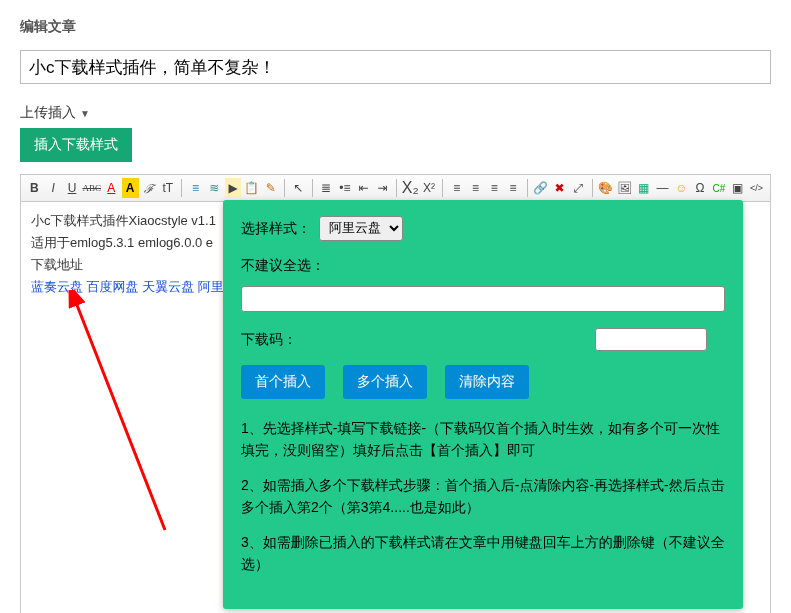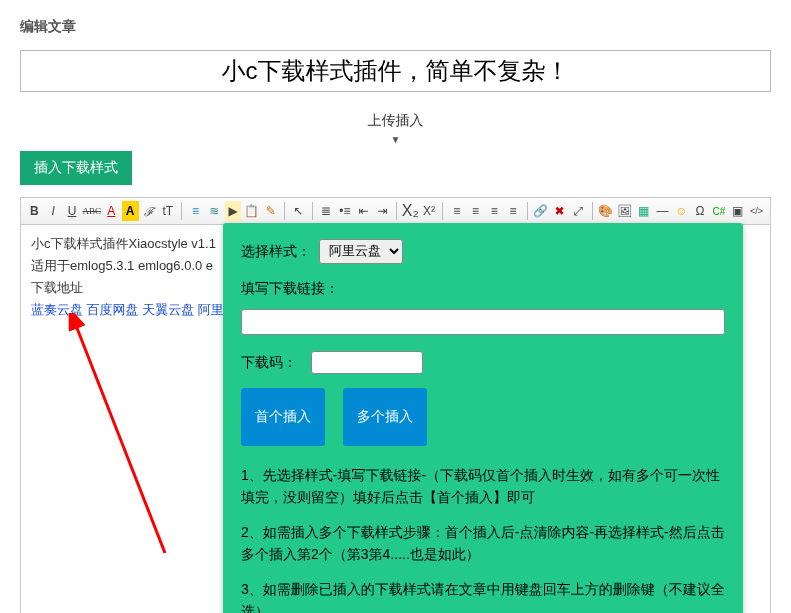--- a/index.html
+++ b/index.html
@@ -16,31 +16,29 @@
     font-weight: bold;
     font-size: 14px;
     color: #555;
     margin-bottom: 14px;
   }
   .title-input {
     width: 100%;
     box-sizing: border-box;
     border: 1px solid #bbb;
     padding: 6px 8px;
-    font-size: 24px;
+    font-size: 17px;
     font-family: inherit;
-    text-align: center;
   }
   .upload-row {
     margin-top: 20px;
     font-size: 14px;
     display: flex;
     align-items: center;
     gap: 4px;
-    flex-direction: column;
   }
   .caret {
     font-size: 10px;
     color: #555;
   }
   .action-btn {
     background: #17a775;
     color: #fff;
     border: none;
     padding: 8px 14px;
@@ -132,29 +130,29 @@
   }
   .link-input {
     width: 100%;
     height: 26px;
     margin-top: 6px;
     border-radius: 4px;
     border: 1px solid #888;
     box-sizing: border-box;
     padding: 3px 6px;
   }
-  .code-row { gap:6px; }
+  .code-row { gap:6px;justify-content:space-between; }
   .code-input { width: 100px; margin-right: 18px;}
   .hint-bold { font-weight: bold; }
   .panel-btns { display:flex; gap:18px; margin: 10px 0 18px 0; }
   .panel-btn {
     background:#028bd4;
     color:#fff;
     border:none;
-    padding:20px 14px;
+    padding:8px 14px;
     font-size:14px;
     border-radius:3px;
     cursor:pointer;
   }
   .instr-title { margin-bottom:10px; }
   .instr-item { margin-bottom:12px; line-height:1.6; }
 </style>
 </head>
 <body>
 
@@ -232,31 +230,32 @@
       </defs>
       <line x1="120" y1="240" x2="30" y2="10" stroke="#ff0000" stroke-width="3" marker-end="url(#ah)"></line>
     </svg>
 
     <div class="plugin-panel">
       <div class="row">
         <label>选择样式：</label>
         <select id="style-select"><option>阿里云盘</option><option>蓝奏云盘</option><option>百度网盘</option><option>天翼云盘</option></select>
       </div>
 
-      <div style="margin-bottom:4px;">填写下载链接：</div>
+      <div style="margin-bottom:4px;">不建议全选：</div>
       <input type="text" class="link-input" style="">
 
       <div class="row code-row" style="margin-top:16px;">
         <label>下载码：</label>
         <input type="text" class="code-input" style="">
       </div>
 
       <div class="panel-btns">
         <button class="panel-btn">首个插入</button>
         <button class="panel-btn">多个插入</button>
+        <button class="panel-btn">清除内容</button>
       </div>
 
       <div class="instr-item">1、先选择样式-填写下载链接-（下载码仅首个插入时生效，如有多个可一次性填完，没则留空）填好后点击【首个插入】即可</div>
       <div class="instr-item">2、如需插入多个下载样式步骤：首个插入后-点清除内容-再选择样式-然后点击多个插入第2个（第3第4.....也是如此）</div>
       <div class="instr-item">3、如需删除已插入的下载样式请在文章中用键盘回车上方的删除键（不建议全选）</div>
     </div>
   </div>
 </div>
 
 

